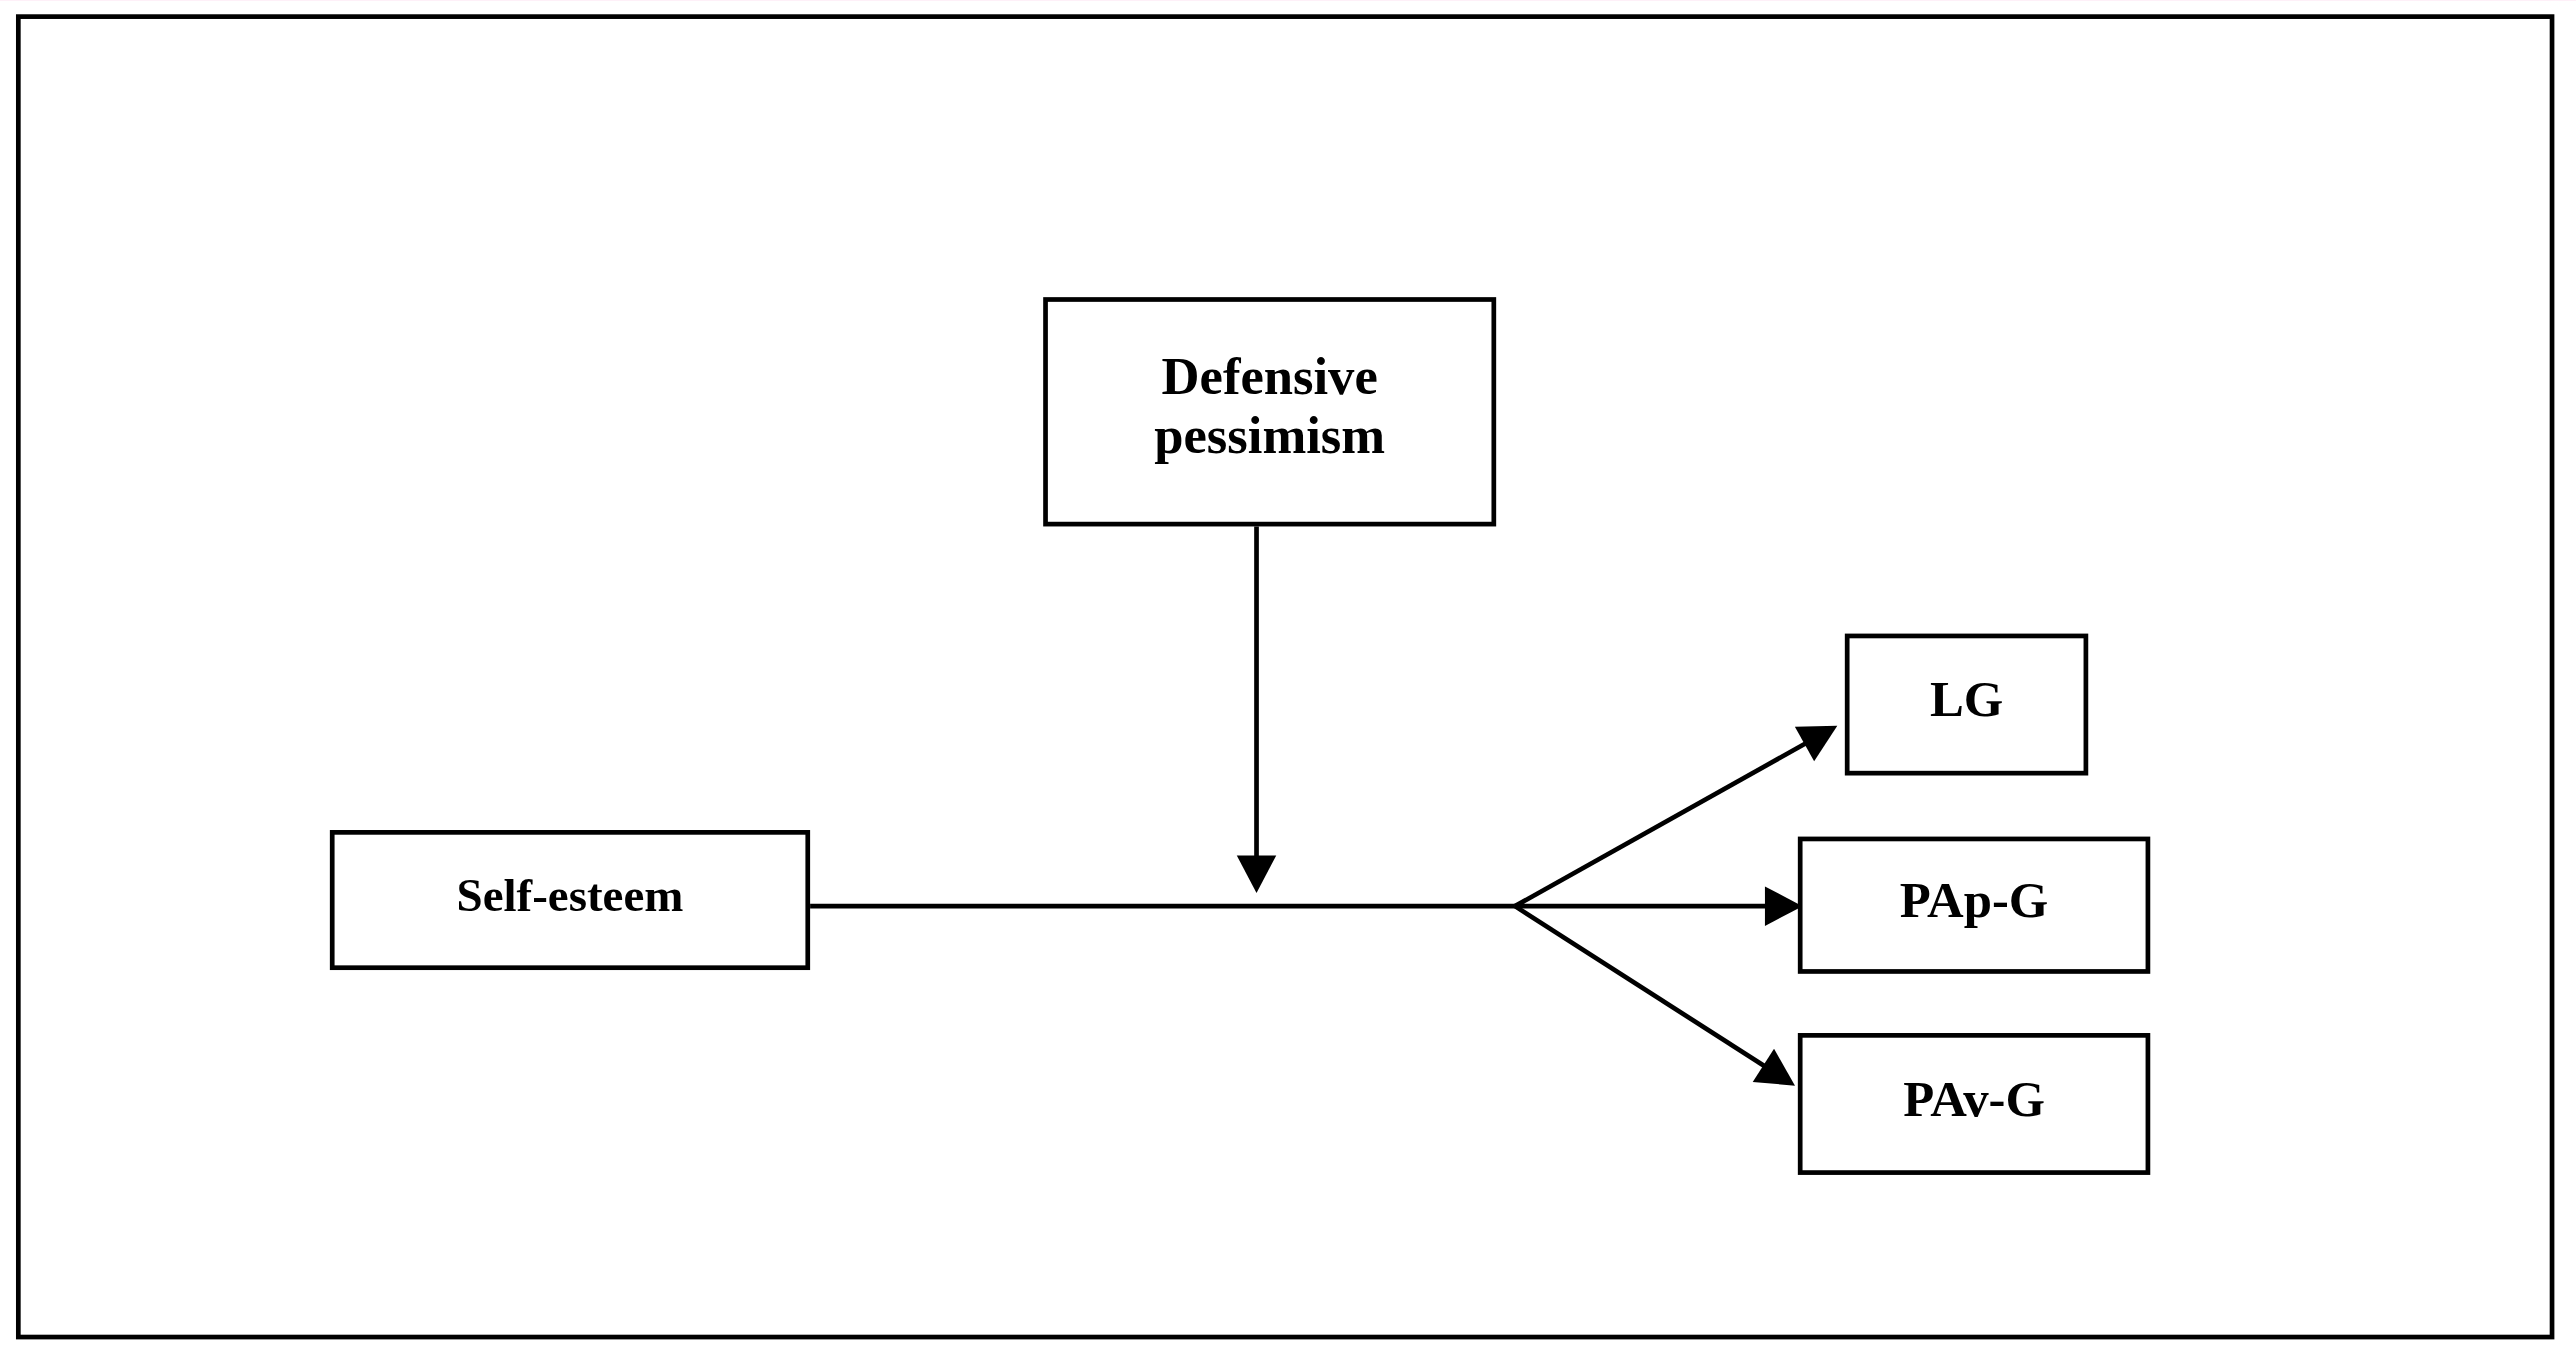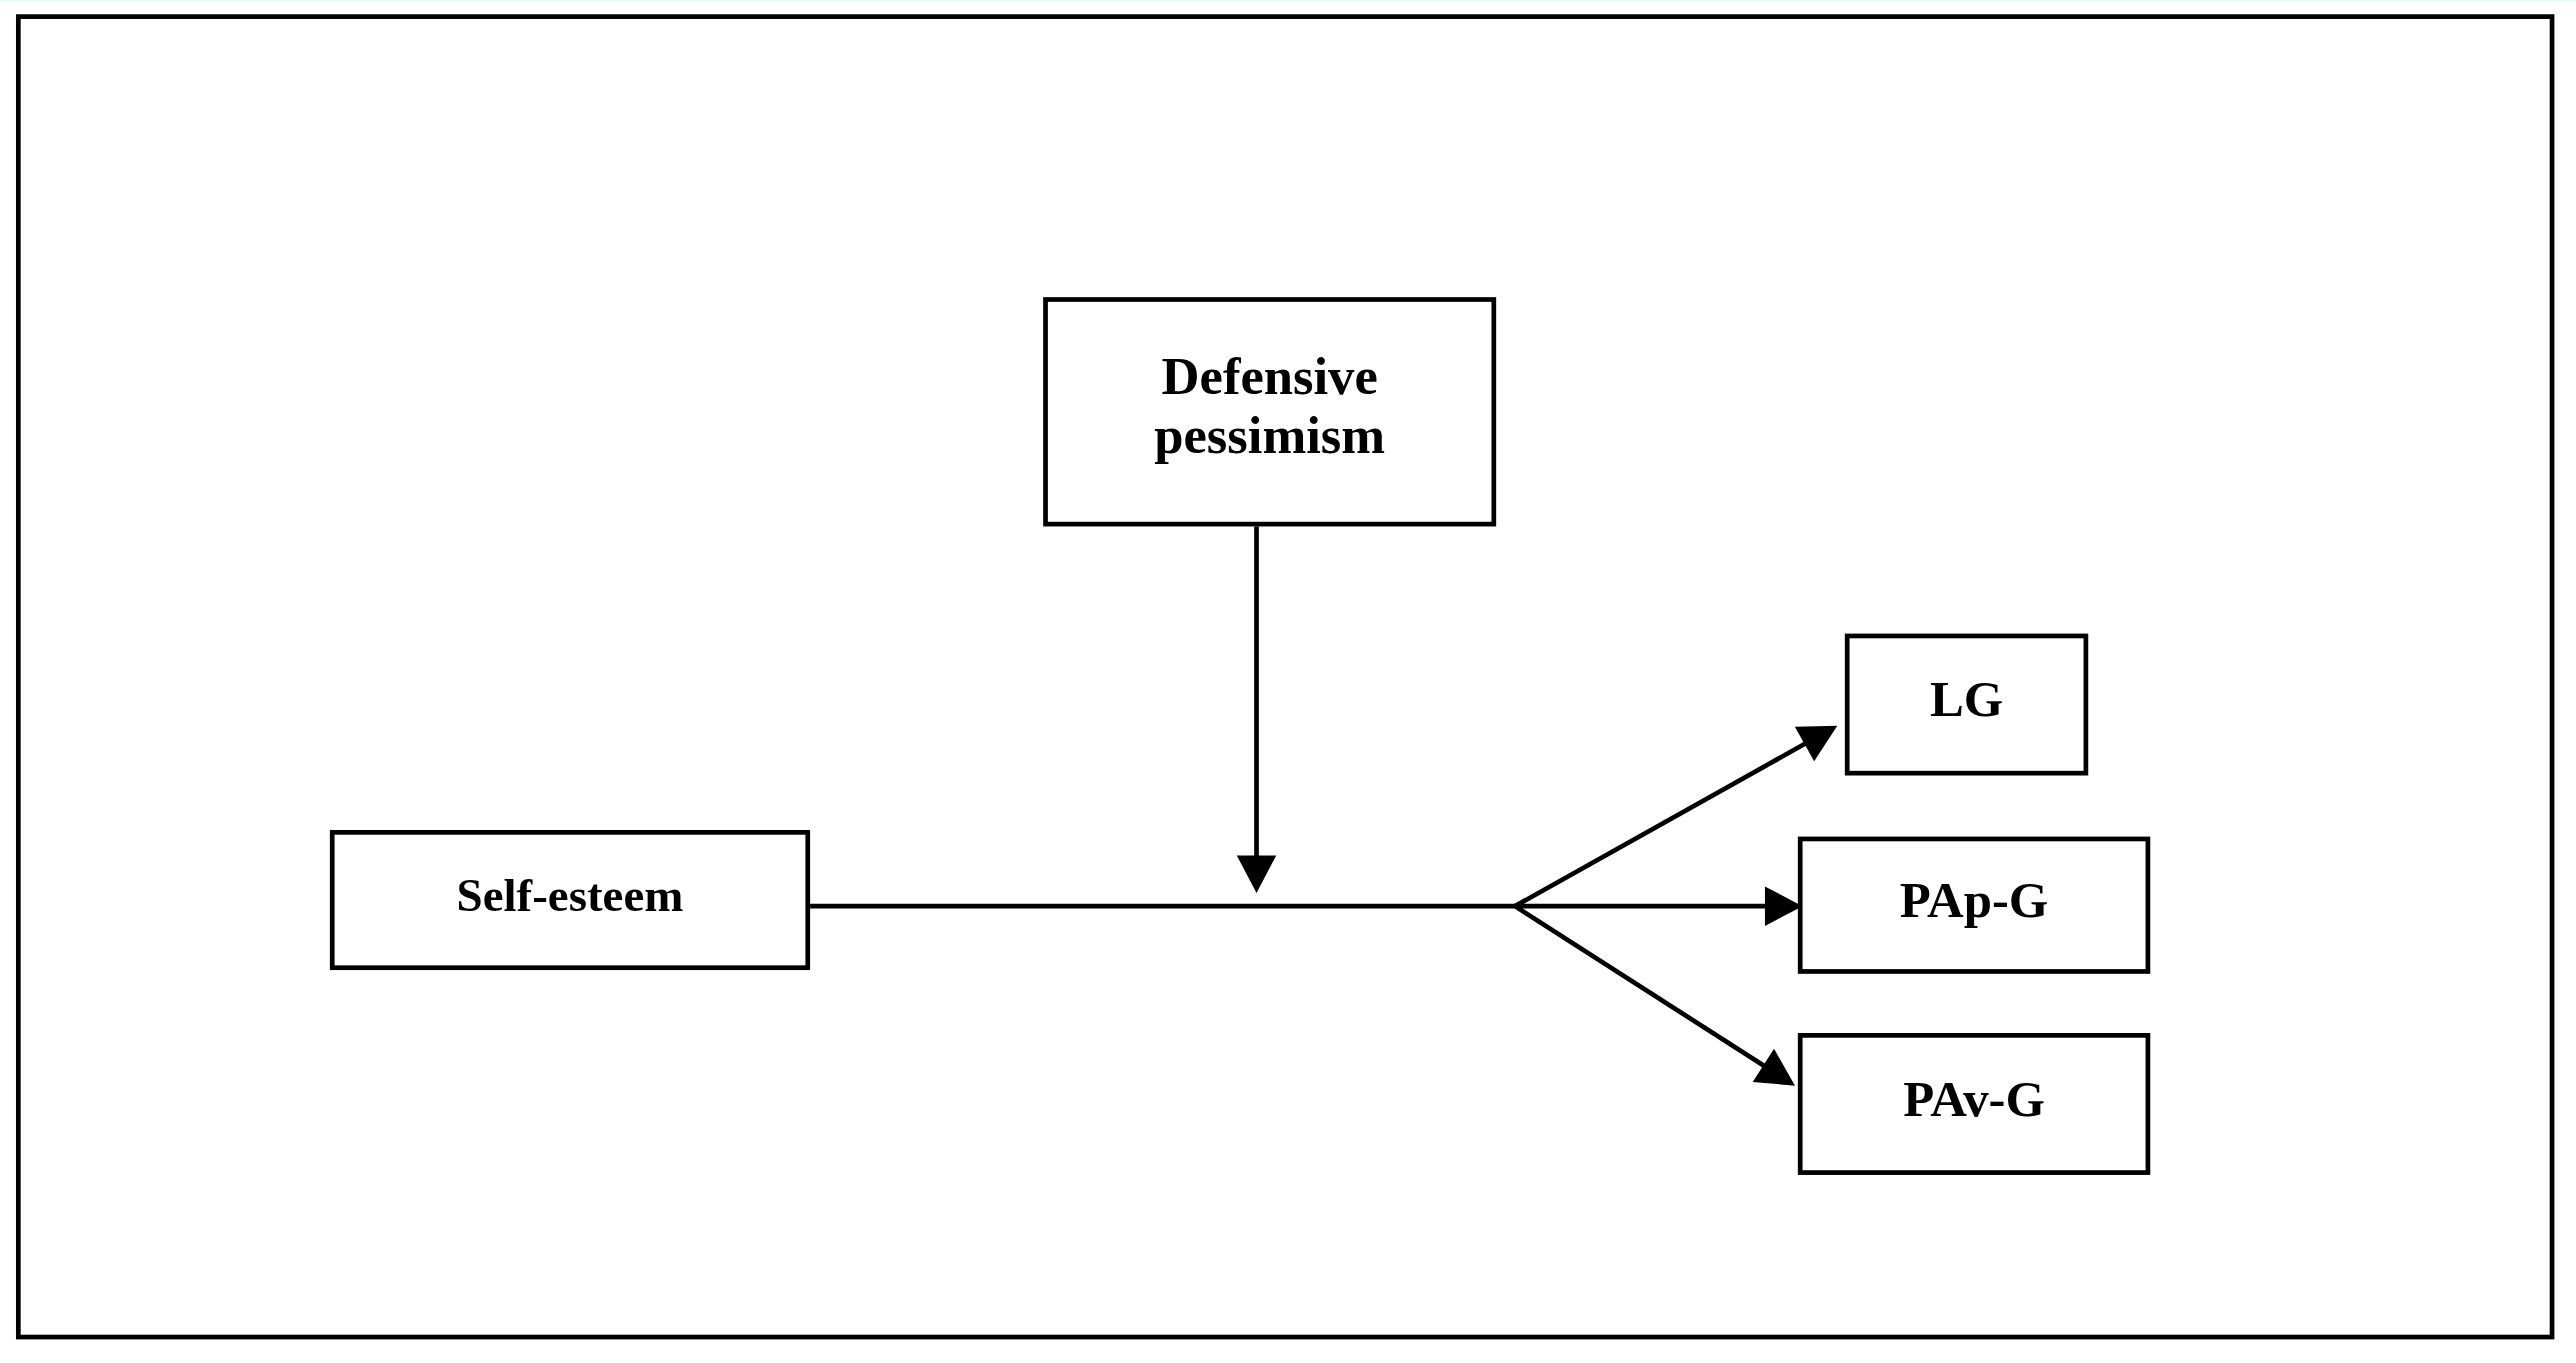--- a/index.html
+++ b/index.html
@@ -8,21 +8,21 @@
     padding: 0;
     background: #ffffff;
   }
   body {
     font-family: "Liberation Serif", "DejaVu Serif", serif;
   }
   #stage {
     position: relative;
     width: 2576px;
     height: 1364px;
-    background: #5eead4;
+    background: #f9a8d4;
     overflow: hidden;
   }
   #diagram-svg {
     position: absolute;
     left: 0;
     top: 0;
     width: 2576px;
     height: 1364px;
     display: block;
   }

